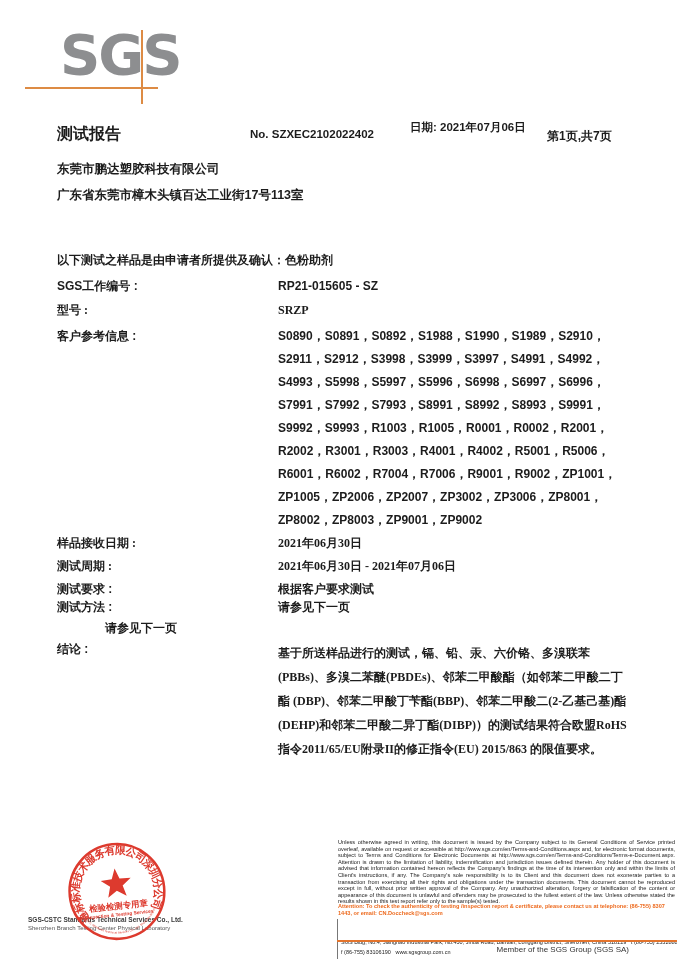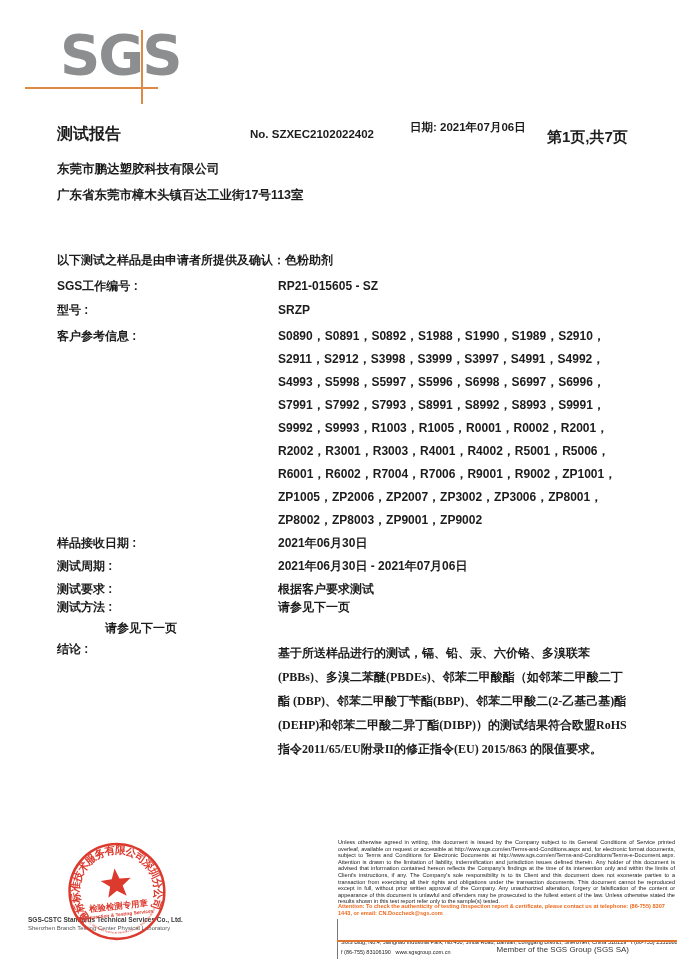--- a/index.html
+++ b/index.html
@@ -11,33 +11,33 @@
   .logo{position:absolute;left:0;top:0;width:220px;height:115px;}
   .logo-text{position:absolute;left:60px;top:22px;font-size:56px;font-weight:900;
              letter-spacing:-2px;color:#8d8e90;font-family:"DejaVu Sans",sans-serif;}
   .logo-hline{position:absolute;left:25px;top:87px;width:133px;height:2px;background:#dd8b44;}
   .logo-vline{position:absolute;left:141px;top:30px;width:2px;height:74px;background:#dd8b44;}
 
   
   .title{position:absolute;left:57px;top:124px;font-size:16px;font-weight:700;}
   .report-no{position:absolute;left:214px;top:128px;font-size:11.5px;font-weight:700;padding-left:36px;}
   .date{position:absolute;left:410px;top:120px;font-size:11.5px;font-weight:700;}
-  .page-no{position:absolute;left:547px;top:128px;font-size:15px;font-weight:700;}
+  .page-no{position:absolute;left:547px;top:128px;font-size:12px;font-weight:700;}
 
   
   .company{position:absolute;left:57px;top:161px;font-size:12.5px;font-weight:700;}
   .company-addr{position:absolute;left:57px;top:187px;font-size:12.5px;font-weight:700;}
 
   
   .statement{position:absolute;left:57px;top:252px;font-size:12px;font-weight:700;}
   .info{position:absolute;left:57px;top:278px;width:572px;font-size:12px;font-weight:700;}
   .row{display:flex;align-items:flex-start;}
   .lbl{width:173px;flex:0 0 173px;line-height:17px;}
   .val{flex:1;line-height:17px;padding-left:48px;}
-  .mb7{margin-bottom:7px;} .mb6{margin-bottom:6px;} .mb4{margin-bottom:4px;}
+  .mb7{margin-bottom:7px;} .mb6{margin-bottom:6px;font-family:Liberation Serif, serif;} .mb4{margin-bottom:4px;}
   .mb3{margin-bottom:3px;} .mb1{margin-bottom:1px;}
   .ref-line{line-height:23px;}
   .para{line-height:24px;font-family:Liberation Serif, serif;}
 
   
   .lab-en{position:absolute;left:28px;top:915px;width:250px;font-size:6.5px;
           font-weight:700;color:#3a3a3a;line-height:9px;z-index:1;}
   .lab-branch{font-weight:400;font-size:6px;color:#555;}
   .stamp{position:absolute;left:56px;top:842px;width:122px;height:100px;
          transform:rotate(-6deg);z-index:2;}

